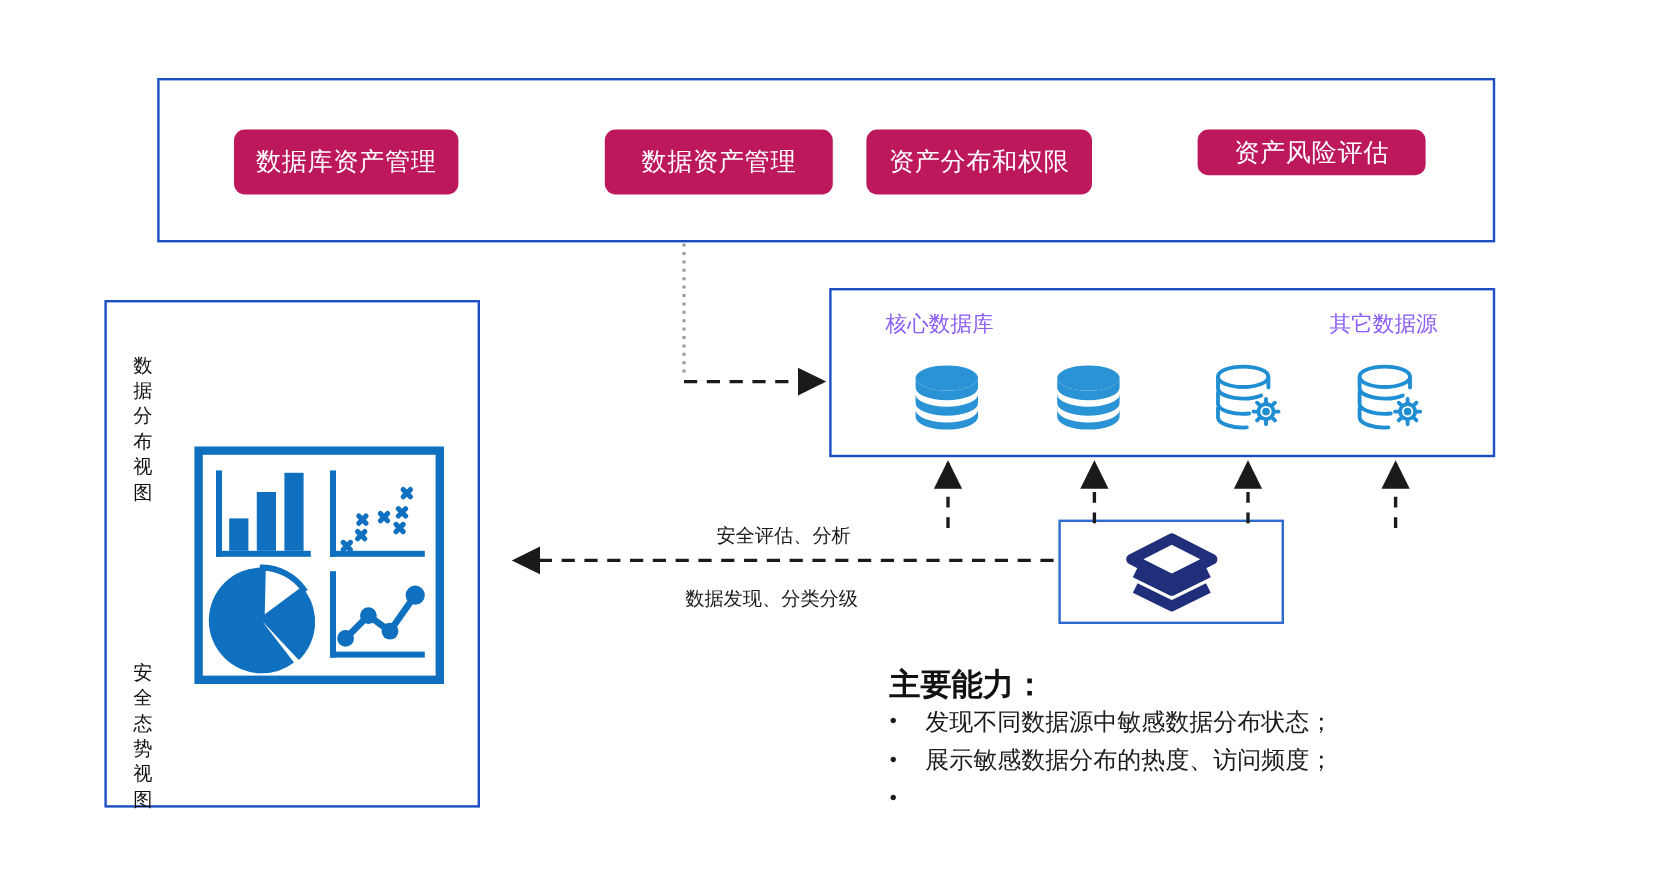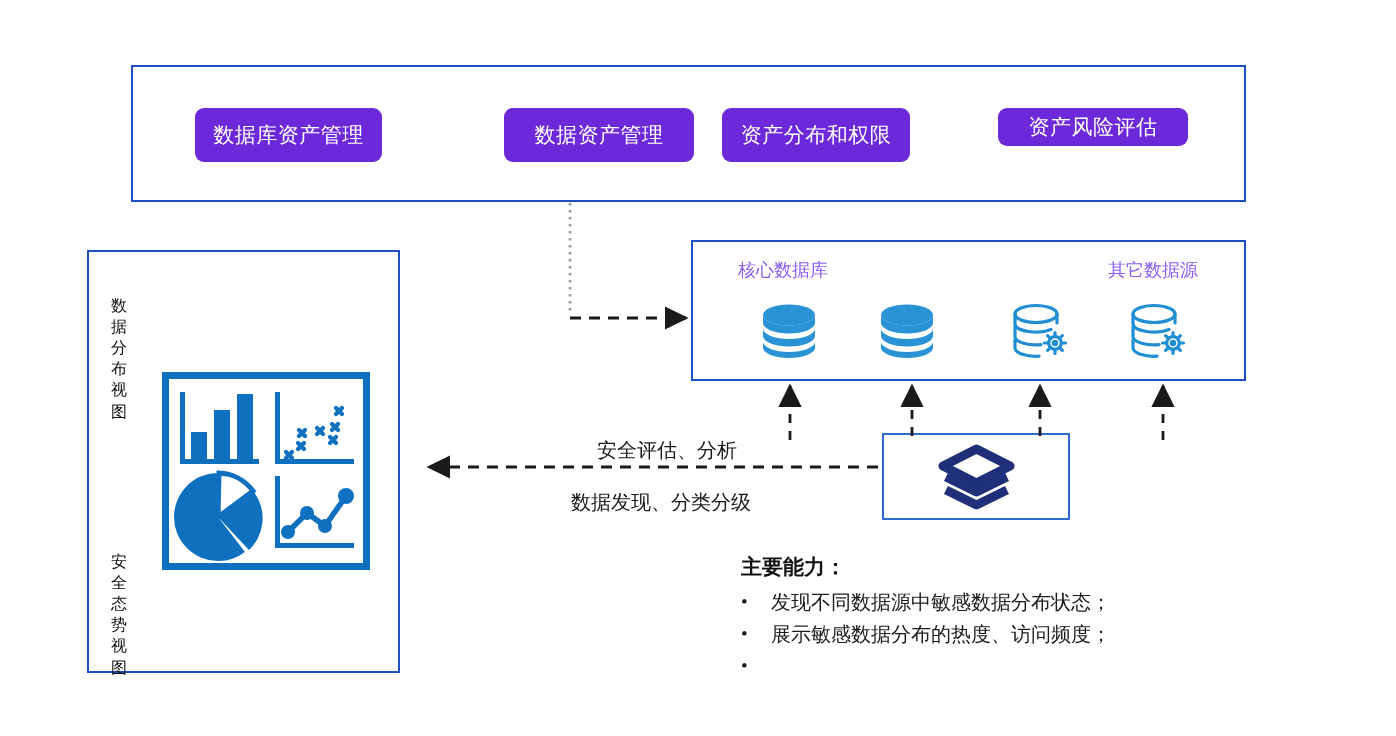--- a/index.html
+++ b/index.html
@@ -16,44 +16,44 @@
     border:2px solid #1d4fc4;background:#ffffff;
   }
   .panel-thin{
     position:absolute;box-sizing:border-box;
     border:2px solid #2f6ad0;background:#ffffff;
   }
 
   
   .pill{
     position:absolute;box-sizing:border-box;
-    background:#6d28d9;border-radius:9px;
+    background:#be185d;border-radius:9px;
     display:flex;align-items:center;justify-content:center;
     color:#ffffff;font-size:21px;letter-spacing:.5px;
     white-space:nowrap;
   }
 
   
   .lbl{
     position:absolute;color:#8b5cf6;font-size:18px;white-space:nowrap;
   }
   .lbl-arrow{
-    position:absolute;color:#1a1a1a;font-size:20px;white-space:nowrap;
+    position:absolute;color:#1a1a1a;font-size:16px;white-space:nowrap;
   }
 
   
   .vtext{
     position:absolute;width:26px;color:#111;font-size:16px;
     line-height:1.32;text-align:right;white-space:normal;
     word-break:break-all;
   }
 
   
   .cap-title{
-    position:absolute;font-size:21px;font-weight:bold;color:#111;
+    position:absolute;font-size:26px;font-weight:bold;color:#111;
     font-family:"Liberation Serif","DejaVu Serif",serif;white-space:nowrap;
   }
   .cap-list{position:absolute;margin:0;padding:0;list-style:none;}
   .cap-list li{
     display:flex;align-items:flex-start;
     font-family:"Liberation Serif","DejaVu Serif",serif;
     font-size:20px;color:#1b1b1b;line-height:1.0;margin-bottom:12px;
     white-space:nowrap;
   }
   .cap-list li .bullet{

